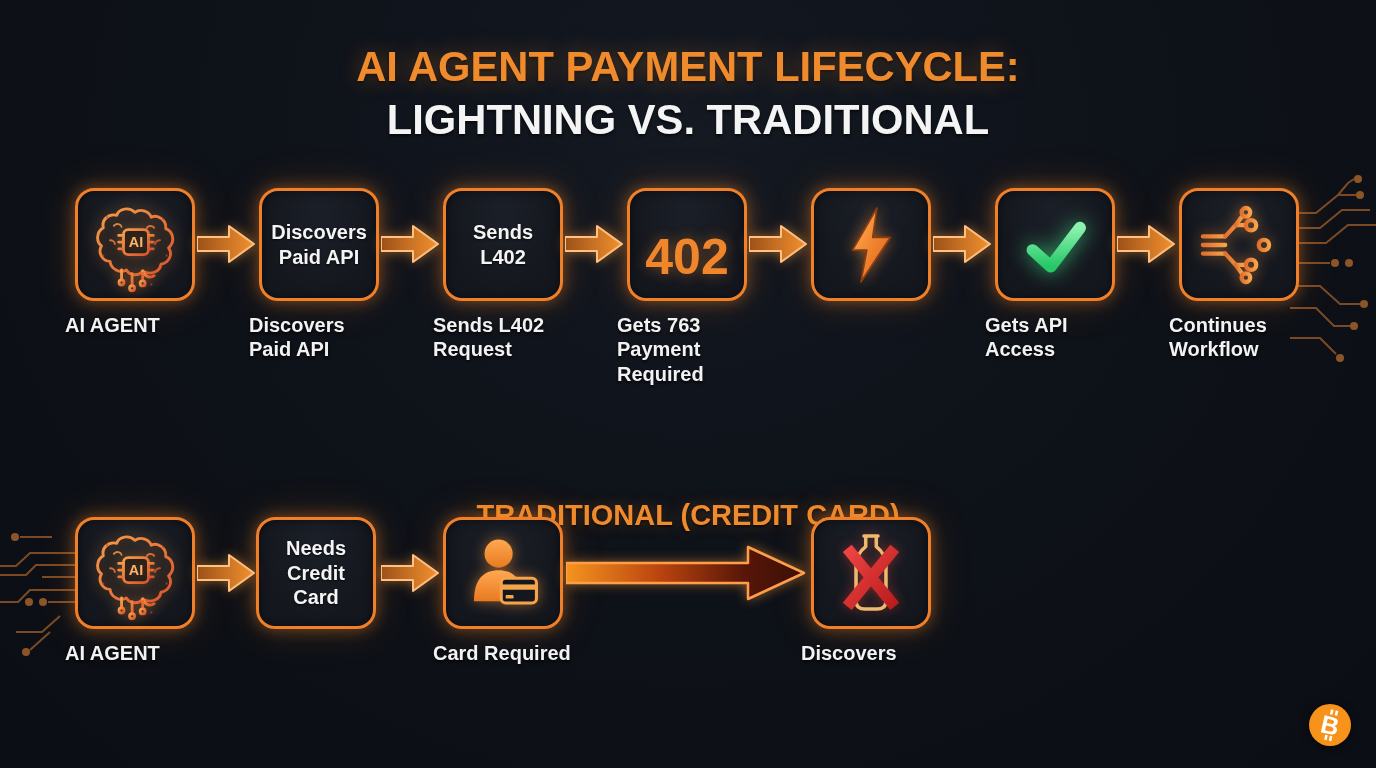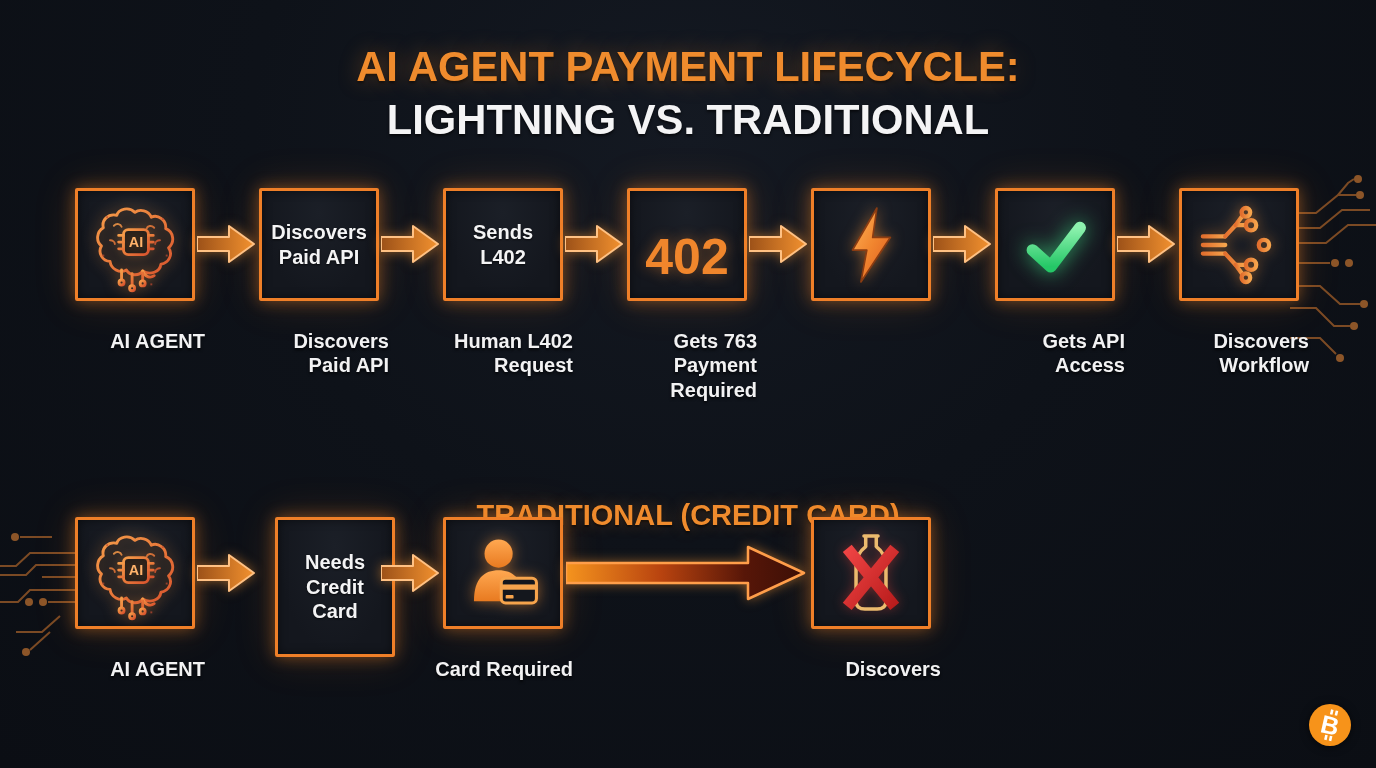--- a/index.html
+++ b/index.html
@@ -10,29 +10,29 @@
   }
   .title-line{position:absolute;left:0;width:100%;text-align:center;font-weight:bold;
     font-size:43px;letter-spacing:0px;transform:scaleX(.97);}
   .title-orange{color:#ef8b2d;text-shadow:0 0 22px rgba(239,139,45,.35),0 2px 3px rgba(0,0,0,.6);}
   .title-white{color:#f4f4f5;text-shadow:0 2px 3px rgba(0,0,0,.65);}
   .section-header{position:absolute;left:0;width:100%;text-align:center;font-weight:bold;
     font-size:29px;color:#ef8b2d;text-shadow:0 0 16px rgba(239,139,45,.3),0 2px 2px rgba(0,0,0,.6);}
   .box{
     position:absolute;width:120px;box-sizing:border-box;
     background:radial-gradient(ellipse at 50% 20%, #1b1f27 0%, #14171e 70%);
-    border:3px solid #ef7f28;border-radius:2px;
+    border:3px solid #ef7f28;border-radius:19px;
     box-shadow:0 0 16px rgba(240,130,40,.45),0 0 42px rgba(240,130,40,.18),inset 0 0 10px rgba(0,0,0,.5);
     display:flex;align-items:center;justify-content:center;text-align:center;
   }
   .box-text{color:#f4f4f5;font-weight:bold;font-size:20px;line-height:1.22;padding:0 6px;
     text-shadow:0 1px 2px rgba(0,0,0,.7);}
   .box-402{color:#f0862c;font-weight:bold;font-size:50px;text-shadow:0 0 14px rgba(240,134,44,.45);margin-top:24px;}
   .step-label{position:absolute;color:#f2f2f3;font-weight:bold;font-size:20px;line-height:1.22;
-    text-align:right;text-shadow:0 2px 3px rgba(0,0,0,.75);margin-top:16px;}
+    text-align:left;text-shadow:0 2px 3px rgba(0,0,0,.75);}
   .arrow{position:absolute;filter:drop-shadow(0 0 6px rgba(242,145,47,.55));}
   .icon-glow-orange{filter:drop-shadow(0 0 7px rgba(240,140,50,.55));}
   .icon-glow-green{filter:drop-shadow(0 0 10px rgba(60,220,130,.75));}
   .icon-glow-red{filter:drop-shadow(0 0 6px rgba(220,60,50,.45));}
   .traces{position:absolute;opacity:.85;}
   .btc{position:absolute;filter:drop-shadow(0 1px 4px rgba(0,0,0,.6));}
 </style>
 </head>
 <body>
 
@@ -149,21 +149,21 @@
   <div class="step-label" style="left:65px;top:313px;width:140px;">AI AGENT</div>
 
   <div class="box" style="left:259px;top:188px;height:113px;">
     <div class="box-text">Discovers Paid API</div>
   </div>
   <div class="step-label" style="left:249px;top:313px;width:140px;">Discovers Paid API</div>
 
   <div class="box" style="left:443px;top:188px;height:113px;">
     <div class="box-text">Sends L402</div>
   </div>
-  <div class="step-label" style="left:433px;top:313px;width:140px;">Human L402 Request</div>
+  <div class="step-label" style="left:433px;top:313px;width:140px;">Sends L402 Request</div>
 
   <div class="box" style="left:627px;top:188px;height:113px;">
     <div class="box-402">402</div>
   </div>
   <div class="step-label" style="left:617px;top:313px;width:140px;">Gets 763 Payment Required</div>
 
   <div class="box" style="left:811px;top:188px;height:113px;">
     <svg class="icon-glow-orange" width="84" height="84" viewBox="0 0 100 100">
       <polygon points="57,6 28,56 45,56 38,94 73,41 52,41" fill="url(#gBolt)" stroke="#8a3c12" stroke-width="2" stroke-linejoin="round"></polygon>
     </svg>
@@ -186,21 +186,21 @@
         <path d="M34 60 L46 73 H57"></path>
         <path d="M46 73 L54 84"></path>
         <circle cx="64" cy="27" r="6"></circle>
         <circle cx="58" cy="12" r="5"></circle>
         <circle cx="79" cy="50" r="6"></circle>
         <circle cx="64" cy="73" r="6"></circle>
         <circle cx="58" cy="88" r="5"></circle>
       </g>
     </svg>
   </div>
-  <div class="step-label" style="left:1169px;top:313px;width:140px;">Discovers Workflow</div>
+  <div class="step-label" style="left:1169px;top:313px;width:140px;">Continues Workflow</div>
 
   <svg class="arrow" style="left:197px;top:222px;" width="60" height="44" viewBox="0 0 60 44">
     <polygon points="0,15 32,15 32,4 57,22 32,40 32,29 0,29" fill="url(#gArrow)" stroke="#ffc183" stroke-width="2" stroke-linejoin="round"></polygon>
     </svg>
   <svg class="arrow" style="left:381px;top:222px;" width="60" height="44" viewBox="0 0 60 44">
     <polygon points="0,15 32,15 32,4 57,22 32,40 32,29 0,29" fill="url(#gArrow)" stroke="#ffc183" stroke-width="2" stroke-linejoin="round"></polygon>
     </svg>
   <svg class="arrow" style="left:565px;top:222px;" width="60" height="44" viewBox="0 0 60 44">
     <polygon points="0,15 32,15 32,4 57,22 32,40 32,29 0,29" fill="url(#gArrow)" stroke="#ffc183" stroke-width="2" stroke-linejoin="round"></polygon>
     </svg>
@@ -234,21 +234,21 @@
         <rect x="20" y="20" width="2" height="2"></rect>
           <rect x="78" y="22" width="2" height="2"></rect>
         <rect x="82" y="60" width="2" height="2"></rect>
           <rect x="16" y="60" width="2" height="2"></rect>
           <rect x="66" y="90" width="2" height="2"></rect>
       </g>
     </svg>
   </div>
   <div class="step-label" style="left:65px;top:641px;width:140px;">AI AGENT</div>
 
-  <div class="box" style="left:275px;top:517px;height:140px;">
+  <div class="box" style="left:256px;top:517px;height:112px;">
     <div class="box-text">Needs Credit Card</div>
   </div>
 
   <div class="box" style="left:443px;top:517px;height:112px;">
     <svg class="icon-glow-orange" width="88" height="88" viewBox="0 0 100 100">
       <circle cx="45" cy="28" r="16" fill="url(#gHuman)"></circle>
       <path d="M17 82 C17 56 29 47 45 47 C61 47 73 56 73 82 Z" fill="url(#gHuman)"></path>
       <rect x="48" y="56" width="40" height="28" rx="5" fill="#14171d" stroke="#f6a44c" stroke-width="3.5"></rect>
       <rect x="48" y="63" width="40" height="6" fill="#f6a44c"></rect>
       <rect x="53" y="75" width="9" height="4" rx="1" fill="#f6a44c"></rect>

